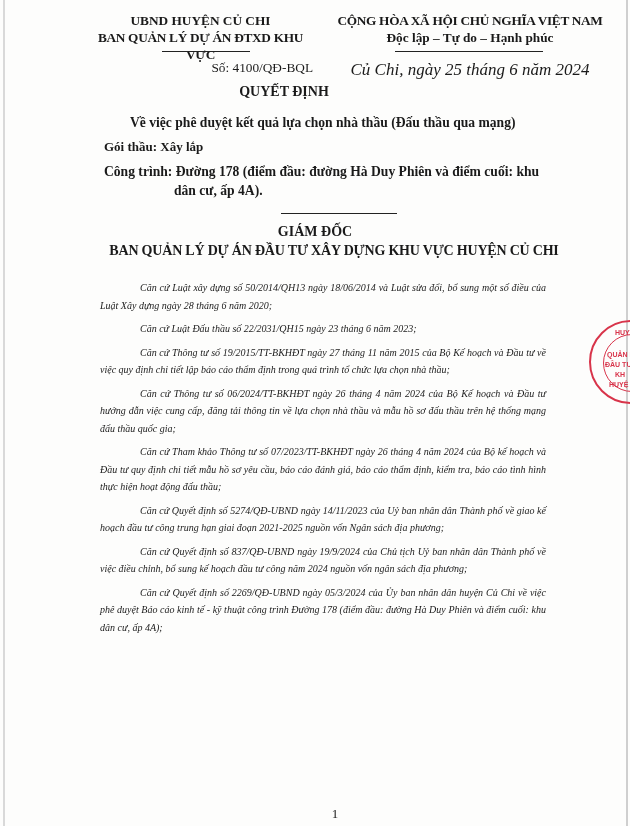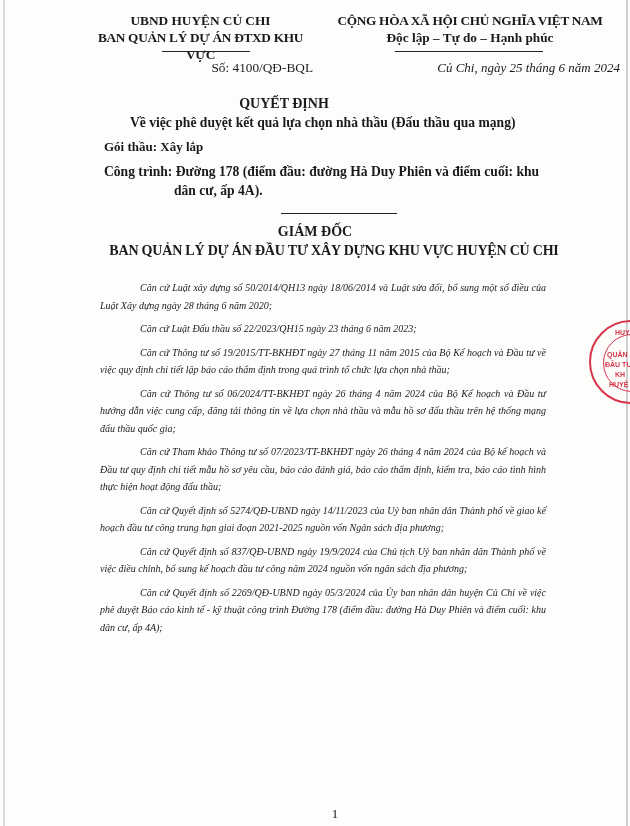--- a/index.html
+++ b/index.html
@@ -12,23 +12,23 @@
   }
   .page { position: absolute; left: 0; top: 0; width: 630px; height: 826px; }
   .left-edge { position: absolute; left: 3px; top: 0; width: 2px; height: 826px; background: #d9d9d9; }
   .right-edge { position: absolute; right: 2px; top: 0; width: 2px; height: 826px; background: #cfcfcf; }
 
   .hdr-left { position: absolute; left: 88px; top: 12px; width: 225px; text-align: center; font-weight: bold; font-size: 13.3px; line-height: 17px; }
   .hdr-right { position: absolute; left: 320px; top: 12px; width: 300px; text-align: center; font-weight: bold; font-size: 13.3px; line-height: 17px; }
   .hdr-line-l { position: absolute; left: 162px; top: 51px; width: 88px; height: 1px; background: #222; }
   .hdr-line-r { position: absolute; left: 395px; top: 51px; width: 148px; height: 1px; background: #222; }
   .doc-no { position: absolute; left: 88px; top: 60px; width: 225px; text-align: right; font-size: 13.3px; }
-  .doc-date { position: absolute; left: 320px; top: 60px; width: 300px; text-align: right; font-size: 13px; font-style: italic; }
+  .doc-date { position: absolute; left: 320px; top: 60px; width: 300px; text-align: center; font-size: 17px; font-style: italic; }
 
-  .title { position: absolute; left: 0; top: 96px; width: 528px; text-align: center; font-weight: bold; font-size: 14px; padding-left: 40px; box-sizing: border-box; }
+  .title { position: absolute; left: 0; top: 84px; width: 528px; text-align: center; font-weight: bold; font-size: 14px; padding-left: 40px; box-sizing: border-box; }
   .subtitle { position: absolute; left: 130px; top: 115px; width: 420px; text-align: left; font-weight: bold; font-size: 13.6px; }
   .package { position: absolute; left: 104px; top: 139px; font-weight: bold; font-size: 13px; }
   .project { position: absolute; left: 104px; top: 162px; width: 440px; font-weight: bold; font-size: 13.6px; line-height: 19px; }
   .project .cont { display: block; padding-left: 70px; }
   .mid-line { position: absolute; left: 281px; top: 213px; width: 116px; height: 1px; background: #222; }
   .director { position: absolute; left: 0; top: 224px; width: 630px; text-align: center; font-weight: bold; font-size: 14px; box-sizing: border-box; }
   .agency { position: absolute; left: 104px; top: 243px; width: 460px; text-align: center; font-weight: bold; font-size: 14px; letter-spacing: -0.2px; }
 
   .body { position: absolute; left: 100px; top: 279px; width: 446px; font-style: italic; font-size: 10px; line-height: 17.5px; text-align: justify; }
   .para { text-indent: 40px; margin: 0 0 6px 0; }
@@ -65,21 +65,21 @@
   <div class="project">
     <span>Công trình: Đường 178 (điểm đầu: đường Hà Duy Phiên và điểm cuối: khu</span>
     <span class="cont">dân cư, ấp 4A).</span>
   </div>
   <div class="mid-line"></div>
   <div class="director">GIÁM ĐỐC</div>
   <div class="agency">BAN QUẢN LÝ DỰ ÁN ĐẦU TƯ XÂY DỰNG KHU VỰC HUYỆN CỦ CHI</div>
 
   <div class="body">
     <p class="para">Căn cứ Luật xây dựng số 50/2014/QH13 ngày 18/06/2014 và Luật sửa đổi, bổ sung một số điều của Luật Xây dựng ngày 28 tháng 6 năm 2020;</p>
-    <p class="para">Căn cứ Luật Đấu thầu số 22/2023/QH15 ngày 23 tháng 6 năm 2023;</p>
+    <p class="para">Căn cứ Luật Đấu thầu số 22/2031/QH15 ngày 23 tháng 6 năm 2023;</p>
     <p class="para">Căn cứ Thông tư số 19/2015/TT-BKHĐT ngày 27 tháng 11 năm 2015 của Bộ Kế hoạch và Đầu tư về việc quy định chi tiết lập báo cáo thẩm định trong quá trình tổ chức lựa chọn nhà thầu;</p>
     <p class="para">Căn cứ Thông tư số 06/2024/TT-BKHĐT ngày 26 tháng 4 năm 2024 của Bộ Kế hoạch và Đầu tư hướng dẫn việc cung cấp, đăng tải thông tin về lựa chọn nhà thầu và mẫu hồ sơ đấu thầu trên hệ thống mạng đấu thầu quốc gia;</p>
     <p class="para">Căn cứ Tham khảo Thông tư số 07/2023/TT-BKHĐT ngày 26 tháng 4 năm 2024 của Bộ kế hoạch và Đầu tư quy định chi tiết mẫu hồ sơ yêu cầu, báo cáo đánh giá, báo cáo thẩm định, kiểm tra, báo cáo tình hình thực hiện hoạt động đấu thầu;</p>
     <p class="para">Căn cứ Quyết định số 5274/QĐ-UBND ngày 14/11/2023 của Uỷ ban nhân dân Thành phố về giao kế hoạch đầu tư công trung hạn giai đoạn 2021-2025 nguồn vốn Ngân sách địa phương;</p>
     <p class="para">Căn cứ Quyết định số 837/QĐ-UBND ngày 19/9/2024 của Chủ tịch Uỷ ban nhân dân Thành phố về việc điều chỉnh, bổ sung kế hoạch đầu tư công năm 2024 nguồn vốn ngân sách địa phương;</p>
     <p class="para">Căn cứ Quyết định số 2269/QĐ-UBND ngày 05/3/2024 của Ủy ban nhân dân huyện Củ Chi về việc phê duyệt Báo cáo kinh tế - kỹ thuật công trình Đường 178 (điểm đầu: đường Hà Duy Phiên và điểm cuối: khu dân cư, ấp 4A);</p>
   </div>
 
   <div class="page-num">1</div>
 

